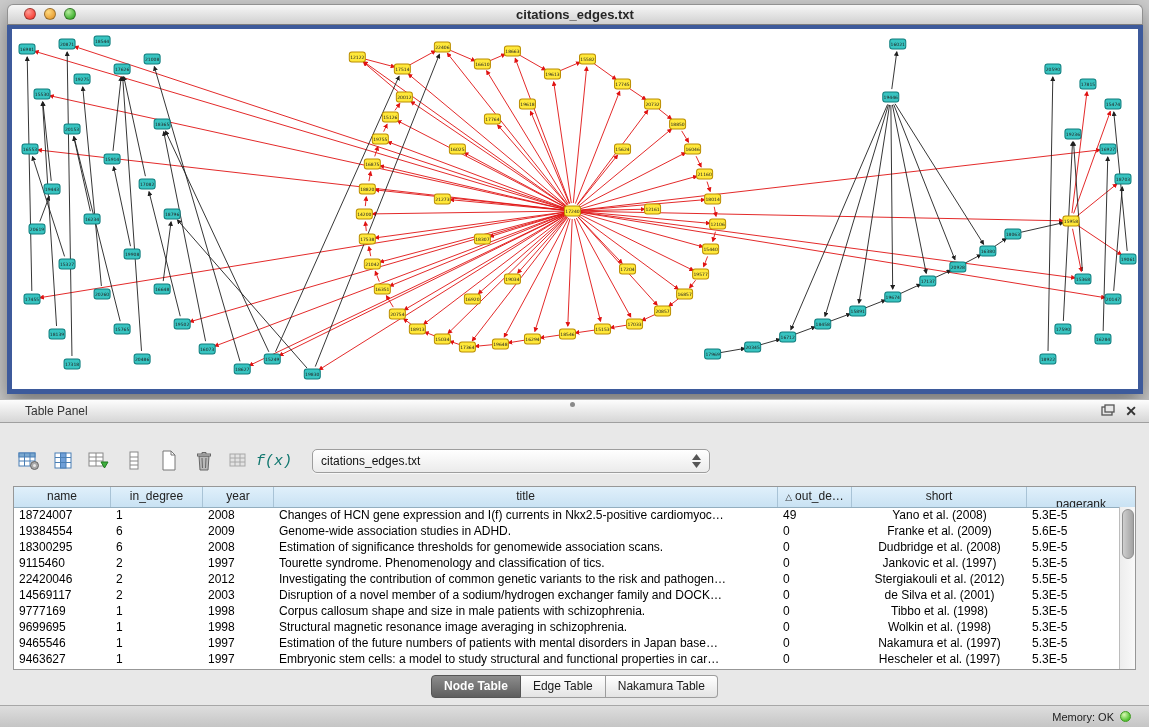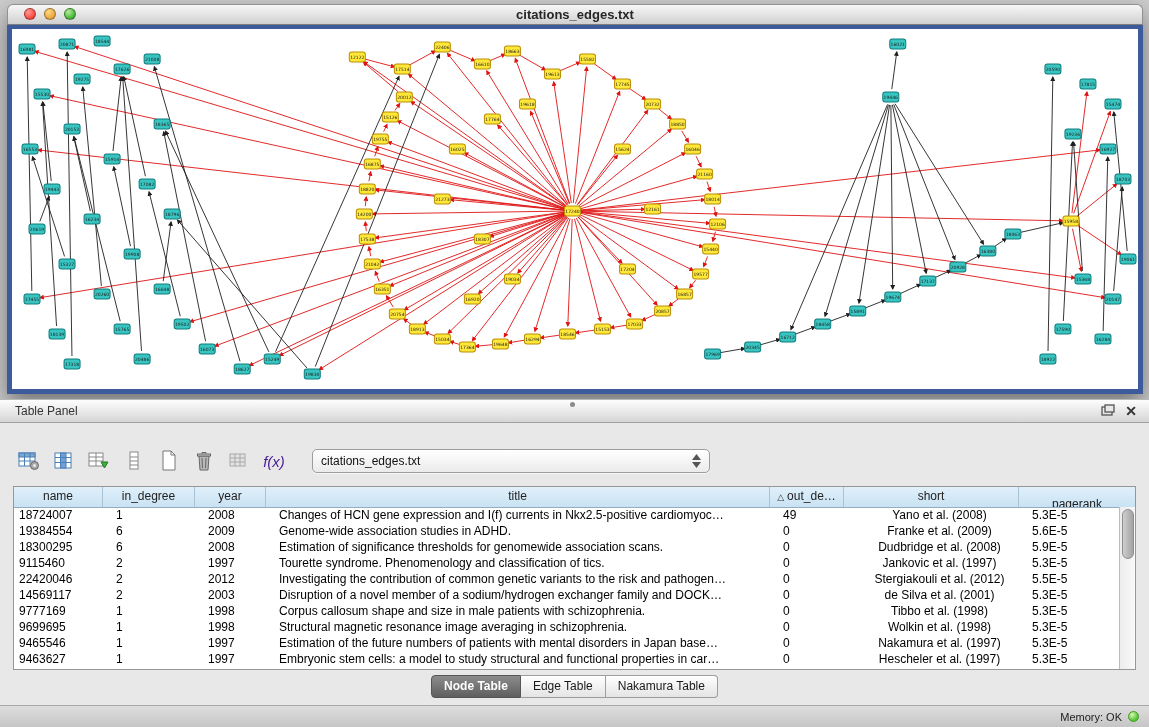--- a/index.html
+++ b/index.html
@@ -18,58 +18,58 @@
   .light.yellow{background:radial-gradient(circle at 35% 30%,#ffd97d,#e9a33b 70%);}
   .light.green{background:radial-gradient(circle at 35% 30%,#b4ec9c,#45b335 70%);}
   .canvas-frame{position:absolute;top:21px;left:0;right:0;bottom:0;background:#3d5a9b;padding:4px 5px 5px 5px;box-sizing:border-box;}
   .canvas{width:100%;height:100%;background:#ffffff;position:relative;overflow:hidden;}
   .canvas svg{width:100%;height:100%;display:block;}
   .canvas svg text{font-family:"DejaVu Sans",sans-serif;}
 
   
   .table-panel{position:absolute;left:0;top:399px;width:1149px;height:306px;background:#e8e8e8;}
   .panel-header{height:22px;background:linear-gradient(#fdfdfd,#d6d6d6);border-top:1px solid #b8b8b8;border-bottom:1px solid #9f9f9f;position:relative;}
-  .panel-title{font-size:12px;color:#333;line-height:22px;padding-left:15px;}
+  .panel-title{font-size:12px;color:#333;line-height:22px;padding-left:25px;}
   .splitter-dot{position:absolute;left:570px;top:2px;width:5px;height:5px;border-radius:50%;background:#8a8a8a;}
   .panel-float{position:absolute;right:34px;top:4px;width:14px;height:14px;cursor:pointer;}
   .panel-close{position:absolute;right:12px;top:2px;font-size:14px;font-weight:bold;color:#333;cursor:pointer;line-height:18px;}
 
   .toolbar{position:absolute;left:16px;top:46px;height:32px;display:flex;align-items:center;gap:9px;}
   .tool{width:26px;height:26px;display:flex;align-items:center;justify-content:center;cursor:pointer;}
-  .fx{font-family:Liberation Sans, sans-serif;font-style:italic;font-size:15px;color:#4c1d95;}
+  .fx{font-family:Liberation Mono, monospace;font-style:italic;font-size:15px;color:#0f766e;}
   .dropdown{margin-left:16px;width:380px;height:22px;border:1px solid #9d9d9d;border-radius:5px;
     background:linear-gradient(#ffffff,#ebebeb);display:flex;align-items:center;padding:0 8px;font-size:12px;color:#111;
     box-shadow:0 1px 1px rgba(255,255,255,.7);cursor:pointer;}
   .dd-arrows{margin-left:auto;display:flex;flex-direction:column;line-height:5px;}
   .dd-arrows svg{display:block;}
 
   .table-wrap{position:absolute;left:13px;top:87px;width:1123px;height:184px;background:#fff;border:1px solid #979797;box-sizing:border-box;overflow:hidden;}
   .thead{display:flex;height:20px;background:linear-gradient(#e0f0fb,#c9e2f3);border-bottom:1px solid #93aebf;}
   .hcell{box-sizing:border-box;border-right:1px solid #a8c3d6;font-size:12px;color:#222;text-align:center;line-height:19px;
     overflow:hidden;white-space:nowrap;cursor:pointer;}
   .hcell:last-child{border-right:none;}
   .sort-tri{font-size:9px;margin-right:3px;color:#333;}
   .tbody{position:absolute;left:0;top:20px;right:15px;bottom:0;overflow:hidden;}
   .trow{display:flex;height:16px;line-height:16px;font-size:12px;color:#000;white-space:nowrap;}
   .tcell{box-sizing:border-box;padding:0 5px;overflow:hidden;white-space:nowrap;}
   .c0{width:97px;}.c1{width:92px;}.c2{width:71px;}.c3{width:504px;}.c4{width:74px;}.c5{width:175px;text-align:center;}.c6{flex:1;}
-  .h0{width:89px;}.h1{width:92px;}.h2{width:71px;}.h3{width:504px;}.h4{width:74px;}.h5{width:175px;}.h6{flex:1;margin-top:8px;}
+  .h0{width:97px;}.h1{width:92px;}.h2{width:71px;}.h3{width:504px;}.h4{width:74px;}.h5{width:175px;}.h6{flex:1;margin-top:8px;}
   .vscroll{position:absolute;top:20px;right:0;bottom:0;width:15px;background:linear-gradient(to right,#ededed,#f9f9f9);border-left:1px solid #bcbcbc;}
   .vthumb{position:absolute;left:2px;top:2px;width:10px;height:48px;border-radius:6px;background:linear-gradient(to right,#cfcfcf,#a2a2a2);border:1px solid #8f8f8f;}
 
   .tabs{position:absolute;left:0;right:0;top:276px;display:flex;justify-content:center;}
   .tab{font-size:12px;padding:2px 12px;height:17px;line-height:17px;border:1px solid #9d9d9d;border-left:none;
     background:linear-gradient(#ffffff,#e4e4e4);color:#1a1a1a;cursor:pointer;}
   .tab:first-child{border-left:1px solid #9d9d9d;border-radius:4px 0 0 4px;font-weight:bold;}
   .tab:last-child{border-radius:0 4px 4px 0;}
   .tab.selected{background:linear-gradient(#8c8c8c,#5e5e5e);color:#fff;border-color:#555;}
 
   
   .status-bar{position:absolute;left:0;bottom:0;width:1149px;height:22px;background:linear-gradient(#dedede,#c5c5c5);
-    border-top:1px solid #a7a7a7;box-sizing:border-box;display:flex;align-items:center;justify-content:flex-end;padding-right:10px;gap:6px;}
+    border-top:1px solid #a7a7a7;box-sizing:border-box;display:flex;align-items:center;justify-content:flex-end;padding-right:18px;gap:6px;}
   .status-bar .mem-label{font-size:11px;color:#222;}
   .mem-dot{width:11px;height:11px;border-radius:50%;background:radial-gradient(circle at 35% 30%,#d9f8b4,#54c233 70%);border:1px solid #3f9b20;box-sizing:border-box;}
 </style>
 </head>
 <body>
 
 <div class="stage">
 
   <div class="net-window">
     <div class="titlebar">

